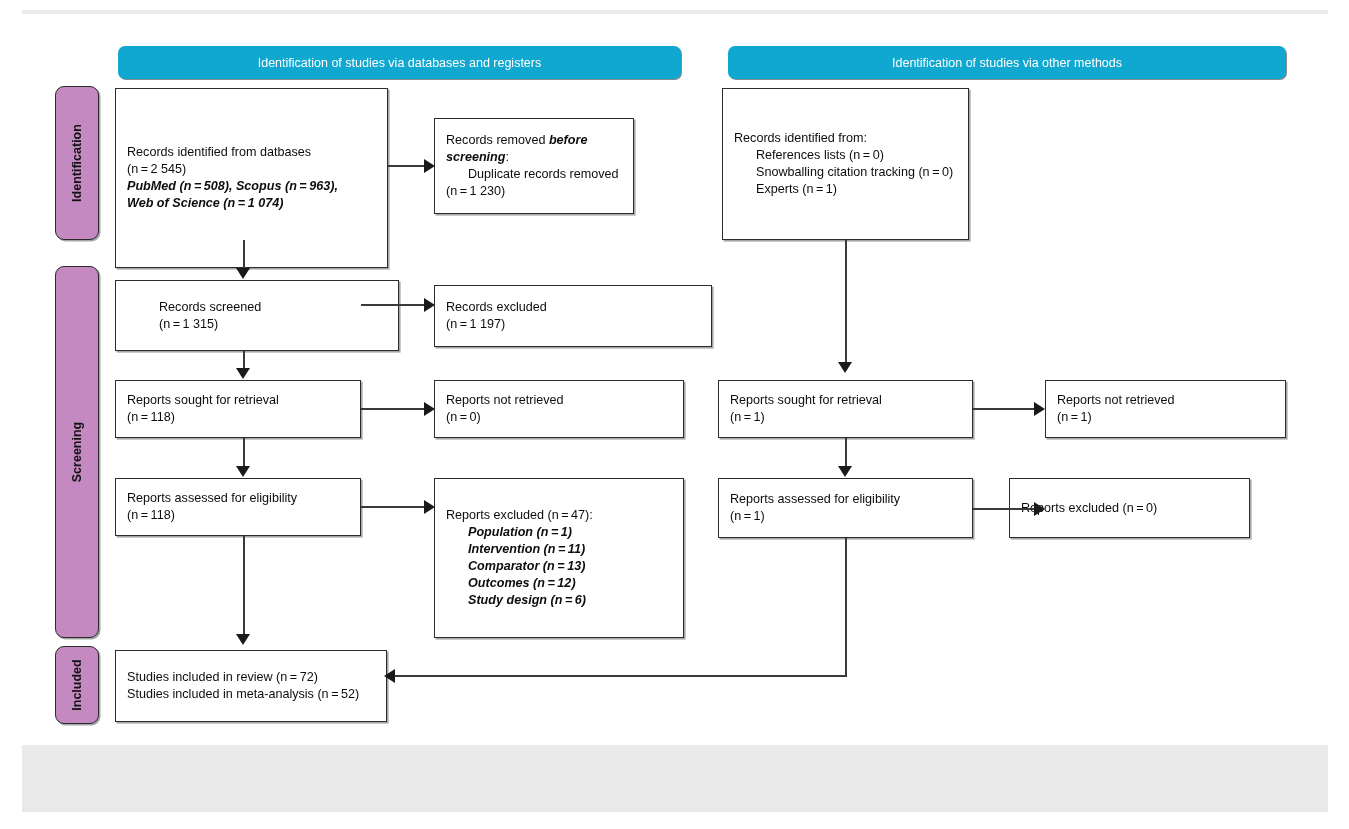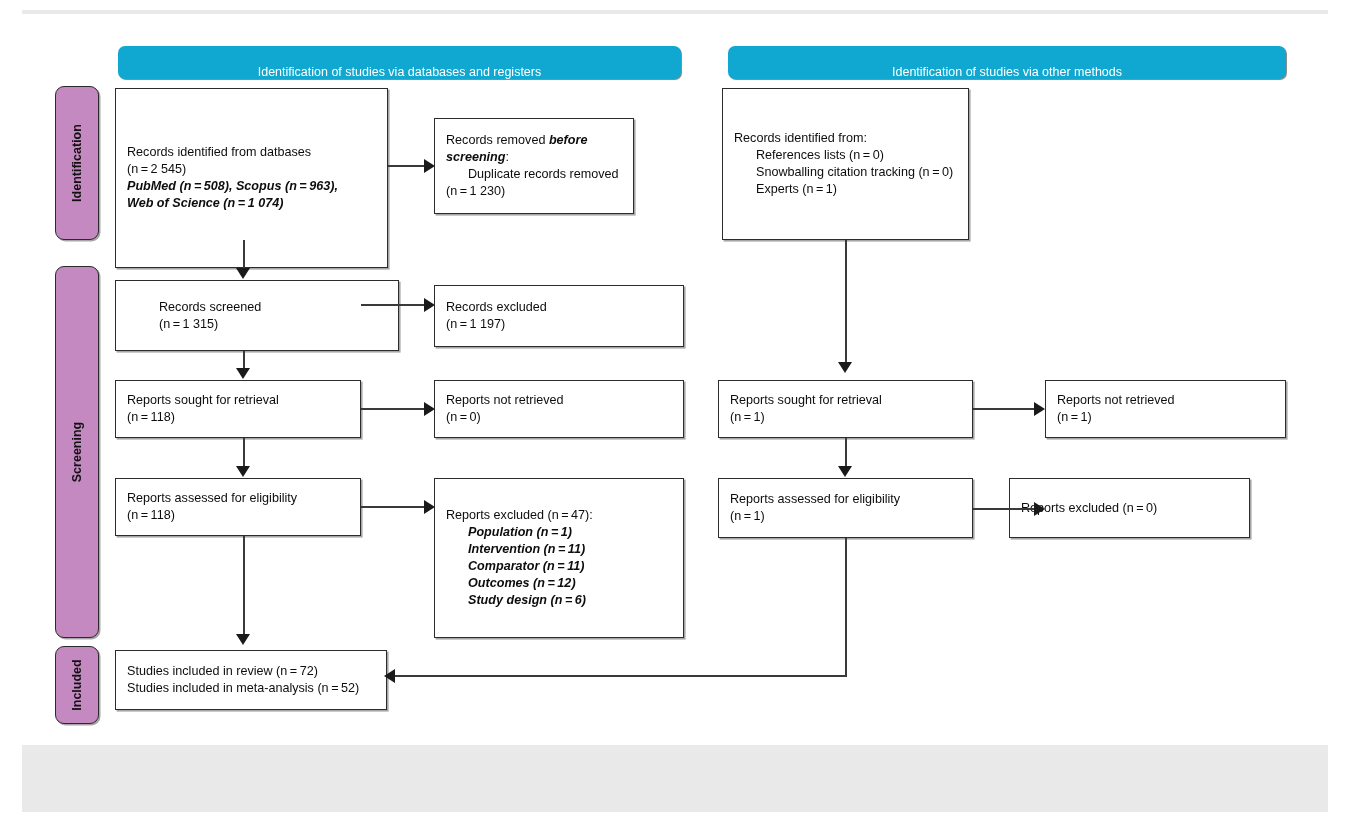--- a/index.html
+++ b/index.html
@@ -33,21 +33,21 @@
   }
   .caption .tri{
     color:#8a8a8a;font-size:12px;margin-right:5px;vertical-align:1px;
   }
   .caption .figlabel{font-weight:bold;margin-right:9px;}
 
   
   .colhead{
     position:absolute;height:33px;border-radius:7px;
     background:#10a8d0;
-    display:flex;align-items:flex-end;justify-content:center;
+    display:flex;align-items:center;justify-content:center;
     color:#ffffff;font-size:12.5px;letter-spacing:0px;
     box-shadow:1px 1px 0 rgba(0,0,0,.45);
   }
   #head-left{left:118px;top:46px;width:563px;}
   #head-right{left:728px;top:46px;width:558px;}
 
   
   .phase{
     position:absolute;left:55px;width:42px;
     background:#c489c0;border:1.6px solid #2b2b2b;border-radius:9px;
@@ -73,26 +73,26 @@
   .box .txt{
     padding:0 11px;font-size:12.6px;line-height:1.35;color:#0d0d0d;
   }
   .box .txt .ital{font-style:italic;font-weight:600;}
   .box .txt .indent{display:block;padding-left:22px;}
 
   
   #b-l1{left:115px;top:88px;width:273px;height:180px;}
   #b-l1x{left:434px;top:118px;width:200px;height:96px;}
   #b-l2{left:115px;top:280px;width:284px;height:71px;padding-left:32px;}
-  #b-l2x{left:434px;top:285px;width:250px;height:62px;}
+  #b-l2x{left:434px;top:285px;width:278px;height:62px;}
   #b-l3{left:115px;top:380px;width:246px;height:58px;}
   #b-l3x{left:434px;top:380px;width:250px;height:58px;}
   #b-l4{left:115px;top:478px;width:246px;height:58px;}
   #b-l4x{left:434px;top:478px;width:250px;height:160px;}
-  #b-l5{left:115px;top:650px;width:272px;height:60px;}
+  #b-l5{left:115px;top:650px;width:272px;height:72px;}
 
   
   #b-r1{left:722px;top:88px;width:247px;height:152px;}
   #b-r2{left:718px;top:380px;width:255px;height:58px;}
   #b-r2x{left:1045px;top:380px;width:241px;height:58px;}
   #b-r3{left:718px;top:478px;width:255px;height:60px;}
   #b-r3x{left:989px;top:478px;width:241px;height:60px;margin-left:20px;}
 
   
   .ln{position:absolute;background:#3a3a3a;}
@@ -189,21 +189,21 @@
       <span>Reports assessed for eligibility</span><br>
       <span>(n = 118)</span>
     </div>
   </div>
 
   <div class="box" id="b-l4x">
     <div class="txt">
       <span>Reports excluded (n = 47):</span>
       <span class="indent ital">Population (n = 1)</span>
       <span class="indent ital">Intervention (n = 11)</span>
-      <span class="indent ital">Comparator (n = 11)</span>
+      <span class="indent ital">Comparator (n = 13)</span>
       <span class="indent ital">Outcomes (n = 12)</span>
       <span class="indent ital">Study design (n = 6)</span>
     </div>
   </div>
 
   <div class="box" id="b-l5">
     <div class="txt">
       <span>Studies included in review (n = 72)</span><br>
       <span>Studies included in meta-analysis (n = 52)</span>
     </div>

